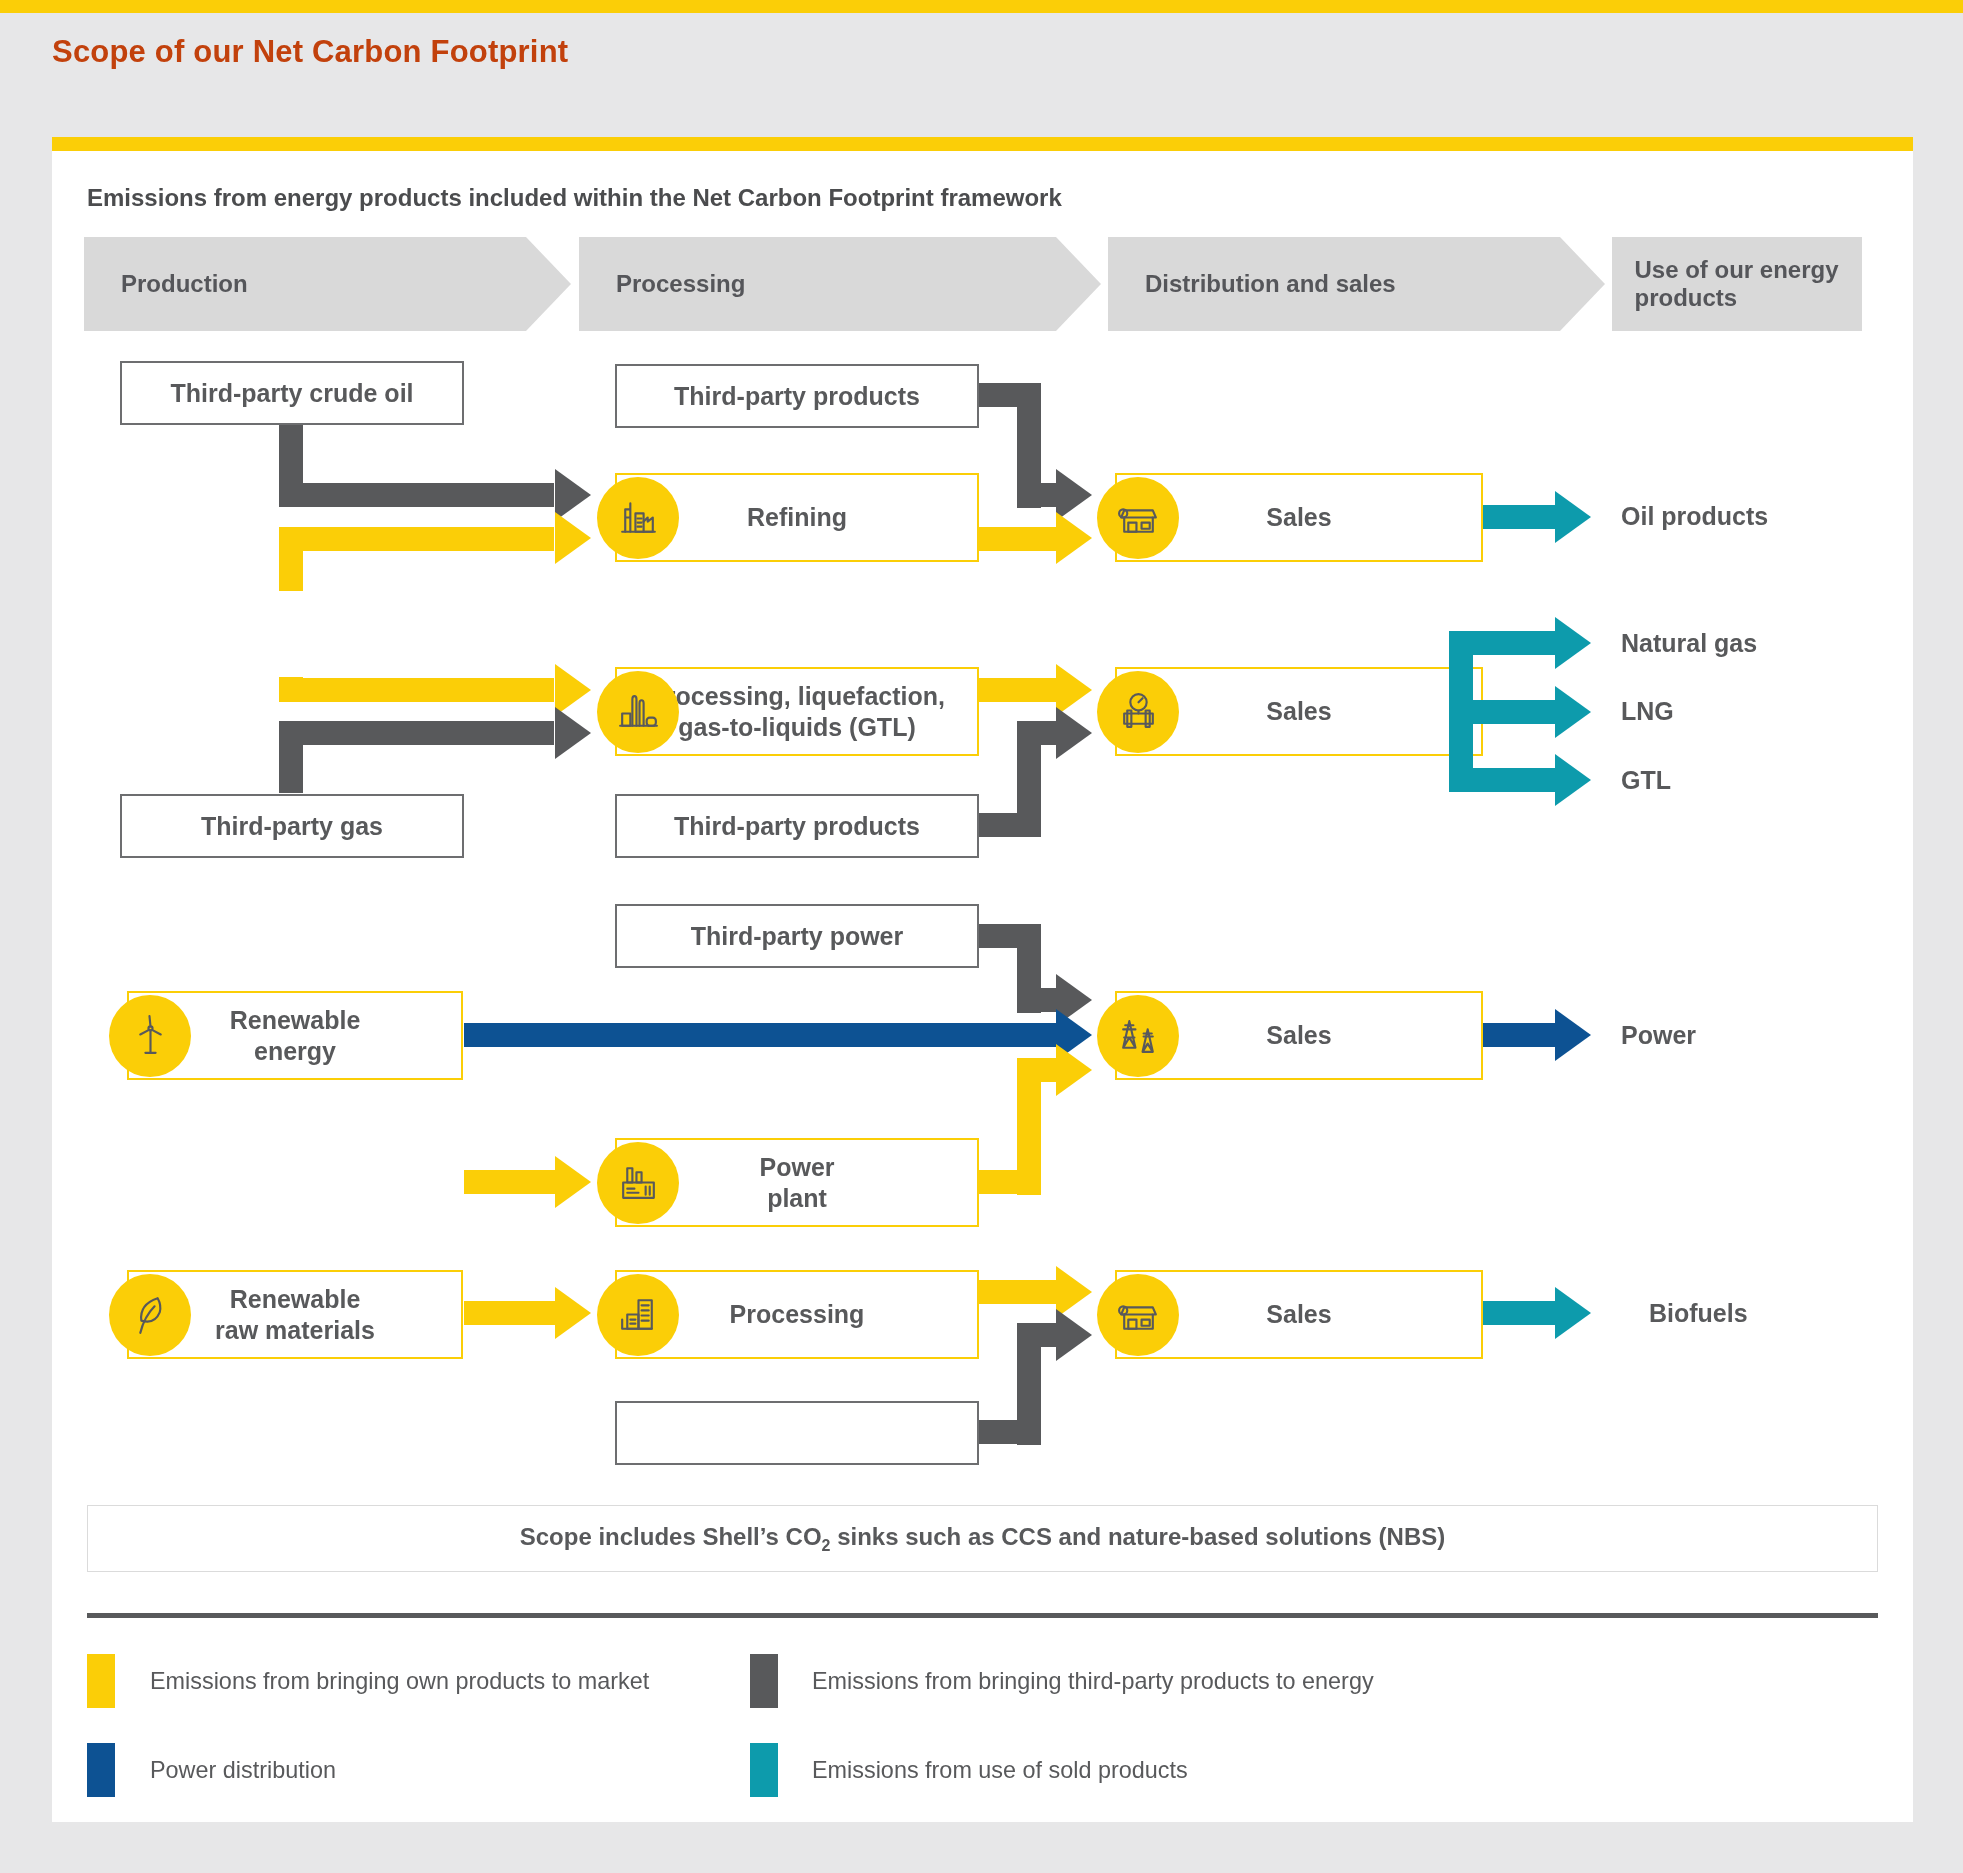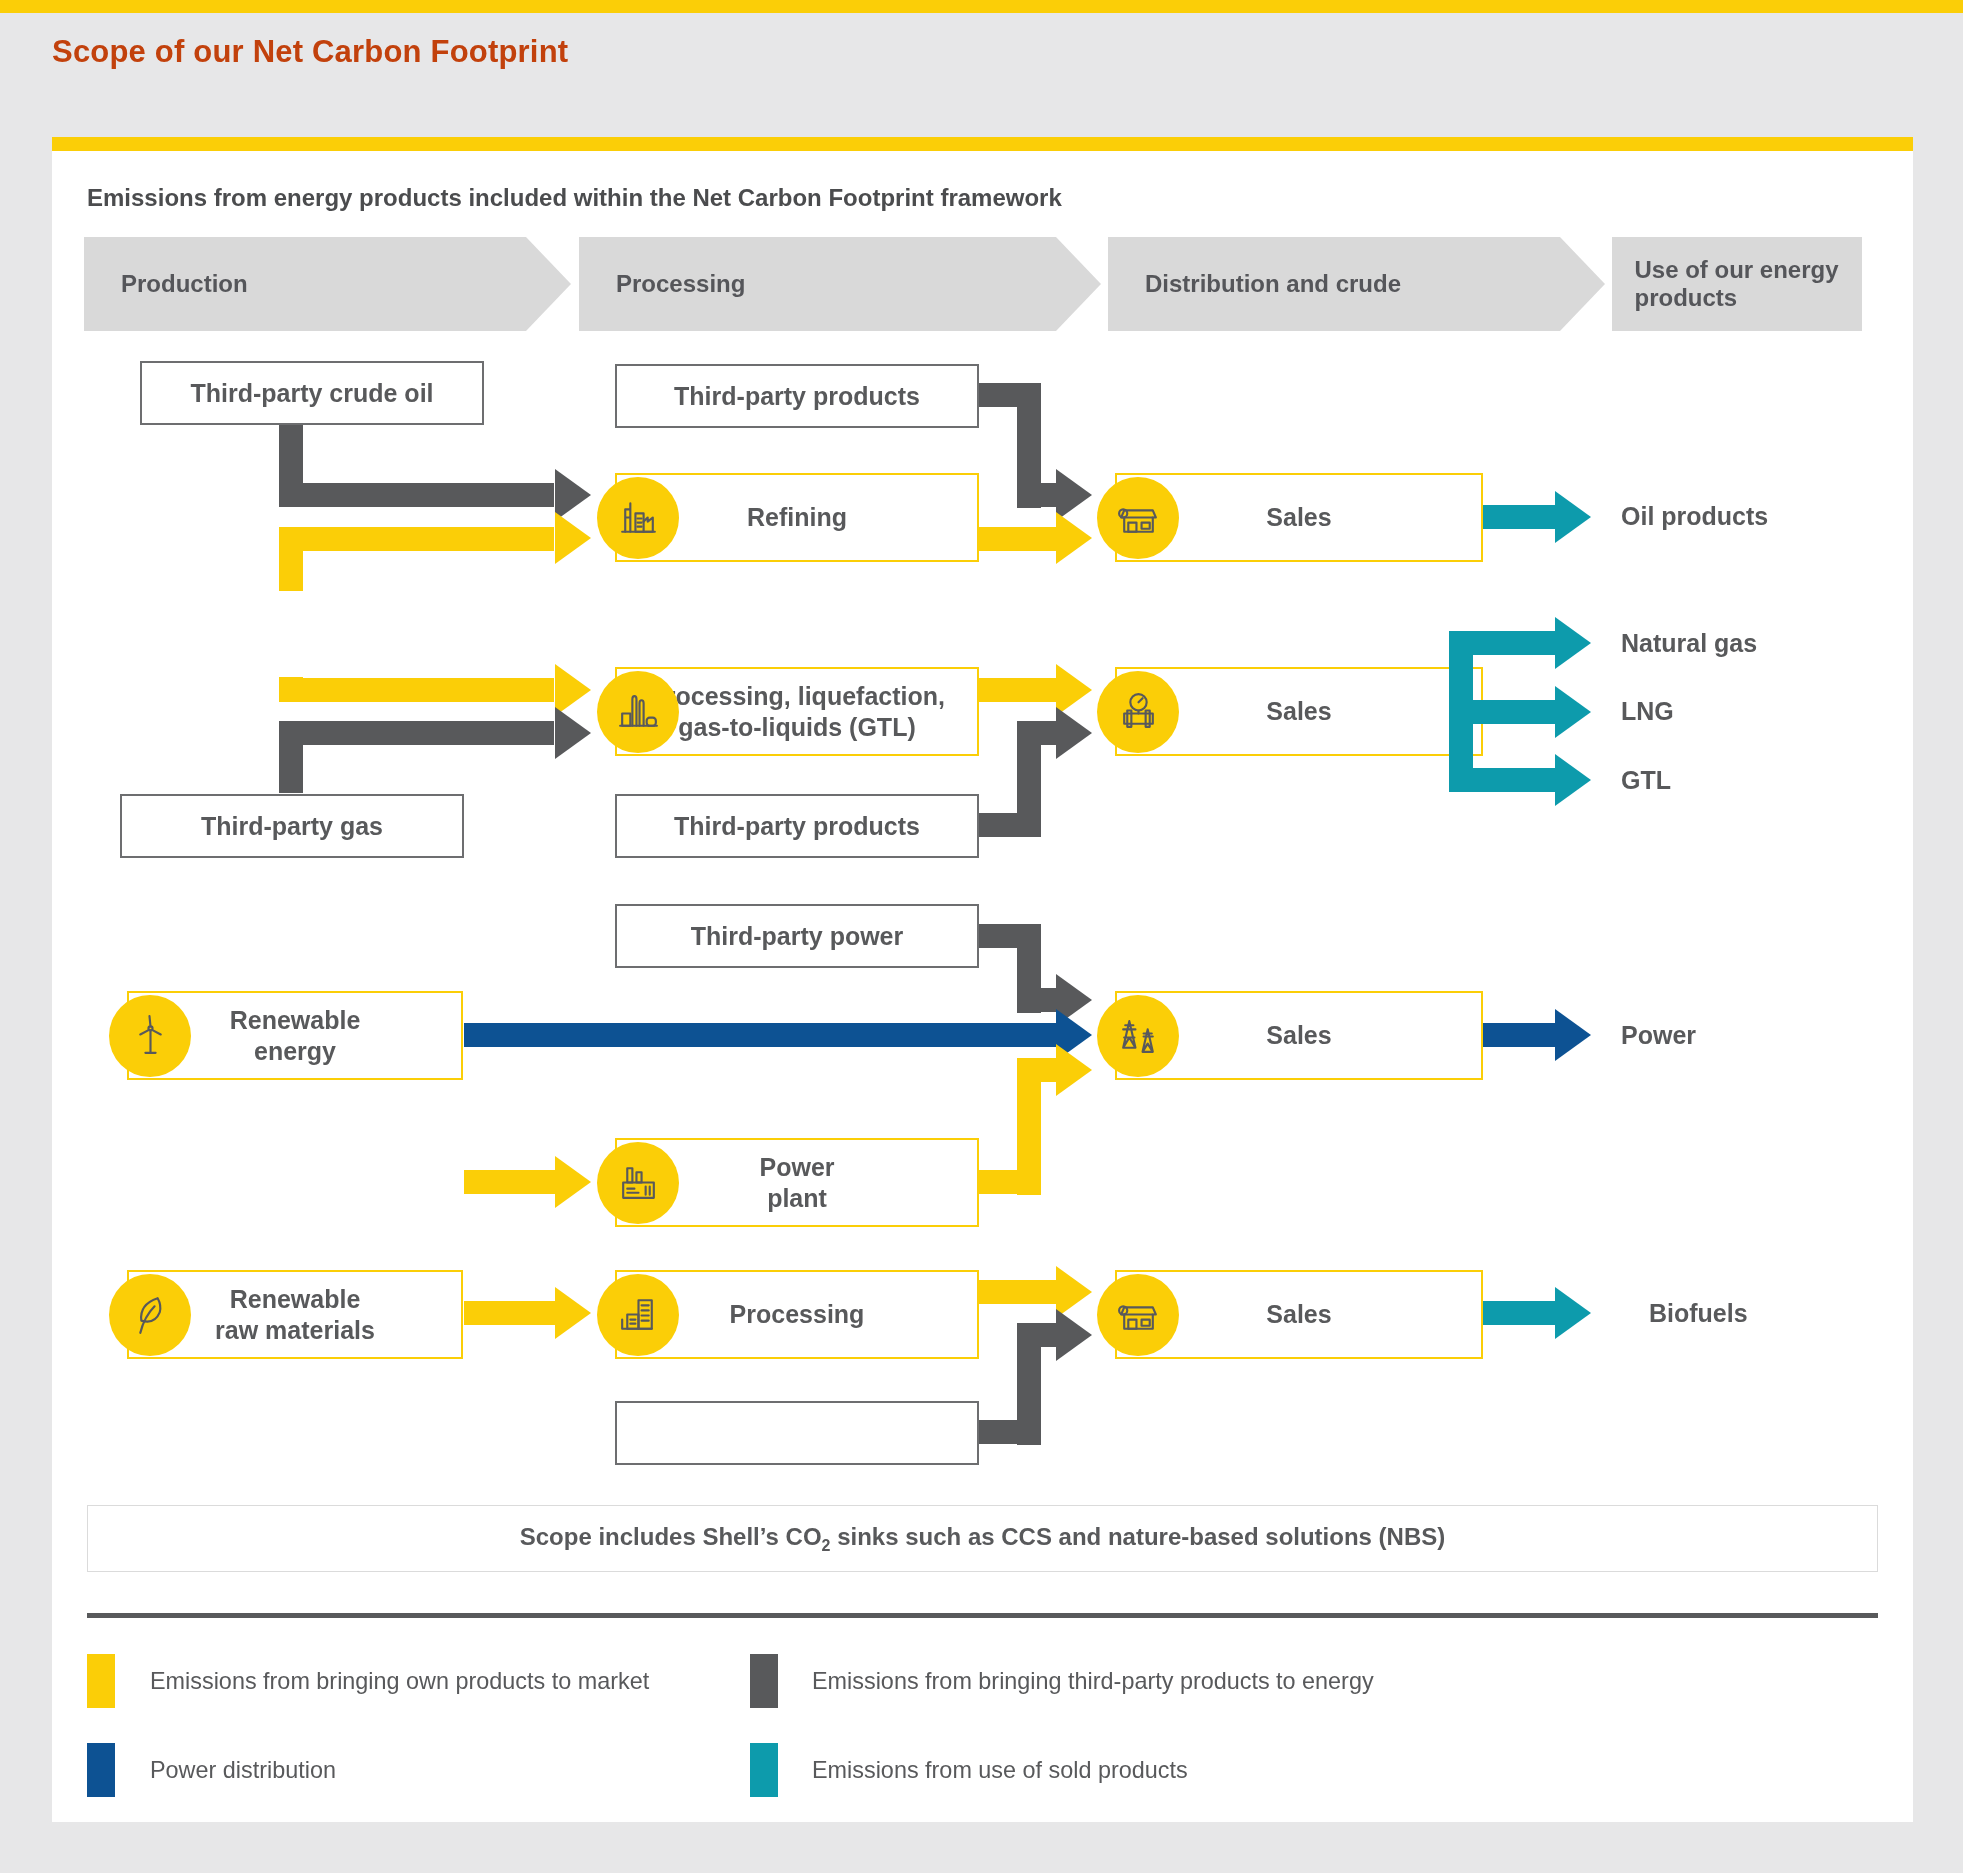--- a/index.html
+++ b/index.html
@@ -47,21 +47,21 @@
   <div class="abs card"></div>
   <div class="abs subtitle">Emissions from energy products included within the Net Carbon Footprint framework</div>
 
   <div class="abs chev point" style="left:84px;width:487px;">
       <span>Production</span>
     </div>
   <div class="abs chev point" style="left:579px;width:522px;">
       <span>Processing</span>
     </div>
   <div class="abs chev point" style="left:1108px;width:497px;">
-      <span>Distribution and crude</span>
+      <span>Distribution and sales</span>
     </div>
   <div class="abs chev" style="left:1612px;width:250px;padding-left:22.5px;padding-right:9.4px;">
       <span>Use of our energy products</span>
     </div>
 
   <div class="seg bg-D" style="left:279px;top:424px;width:24px;height:83px;"></div>
   <div class="seg bg-D" style="left:279px;top:483px;width:275px;height:24px;"></div>
   <div class="head hd-D" style="left:555px;top:469px;"></div>
 
   <div class="seg bg-Y" style="left:279px;top:527px;width:24px;height:64px;"></div>
@@ -112,21 +112,21 @@
   <div class="head hd-Y" style="left:555px;top:1287px;"></div>
 
   <div class="seg bg-Y" style="left:978px;top:1280px;width:78px;height:24px;"></div>
   <div class="head hd-Y" style="left:1056px;top:1266px;"></div>
 
   <div class="seg bg-D" style="left:978px;top:1420px;width:63px;height:24px;"></div>
   <div class="seg bg-D" style="left:1017px;top:1323px;width:24px;height:122px;"></div>
   <div class="seg bg-D" style="left:1017px;top:1323px;width:39px;height:24px;"></div>
   <div class="head hd-D" style="left:1056px;top:1309px;"></div>
 
-  <div class="gnode" style="left:120px;top:361px;width:344px;height:64px;margin-left:20px;">
+  <div class="gnode" style="left:120px;top:361px;width:344px;height:64px;">
       <span class="lbl">Third-party crude oil</span>
     </div>
   <div class="gnode" style="left:615px;top:364px;width:364px;height:64px;">
       <span class="lbl">Third-party products</span>
     </div>
 
   <div class="ynode" style="left:615px;top:473px;width:364px;height:89px;">
     <span class="badge">
       <svg width="49" height="49" viewBox="0 0 48 48">
           <path d="M11 38V16m5 22V10m0 6h-5m5 8h-5"></path>

